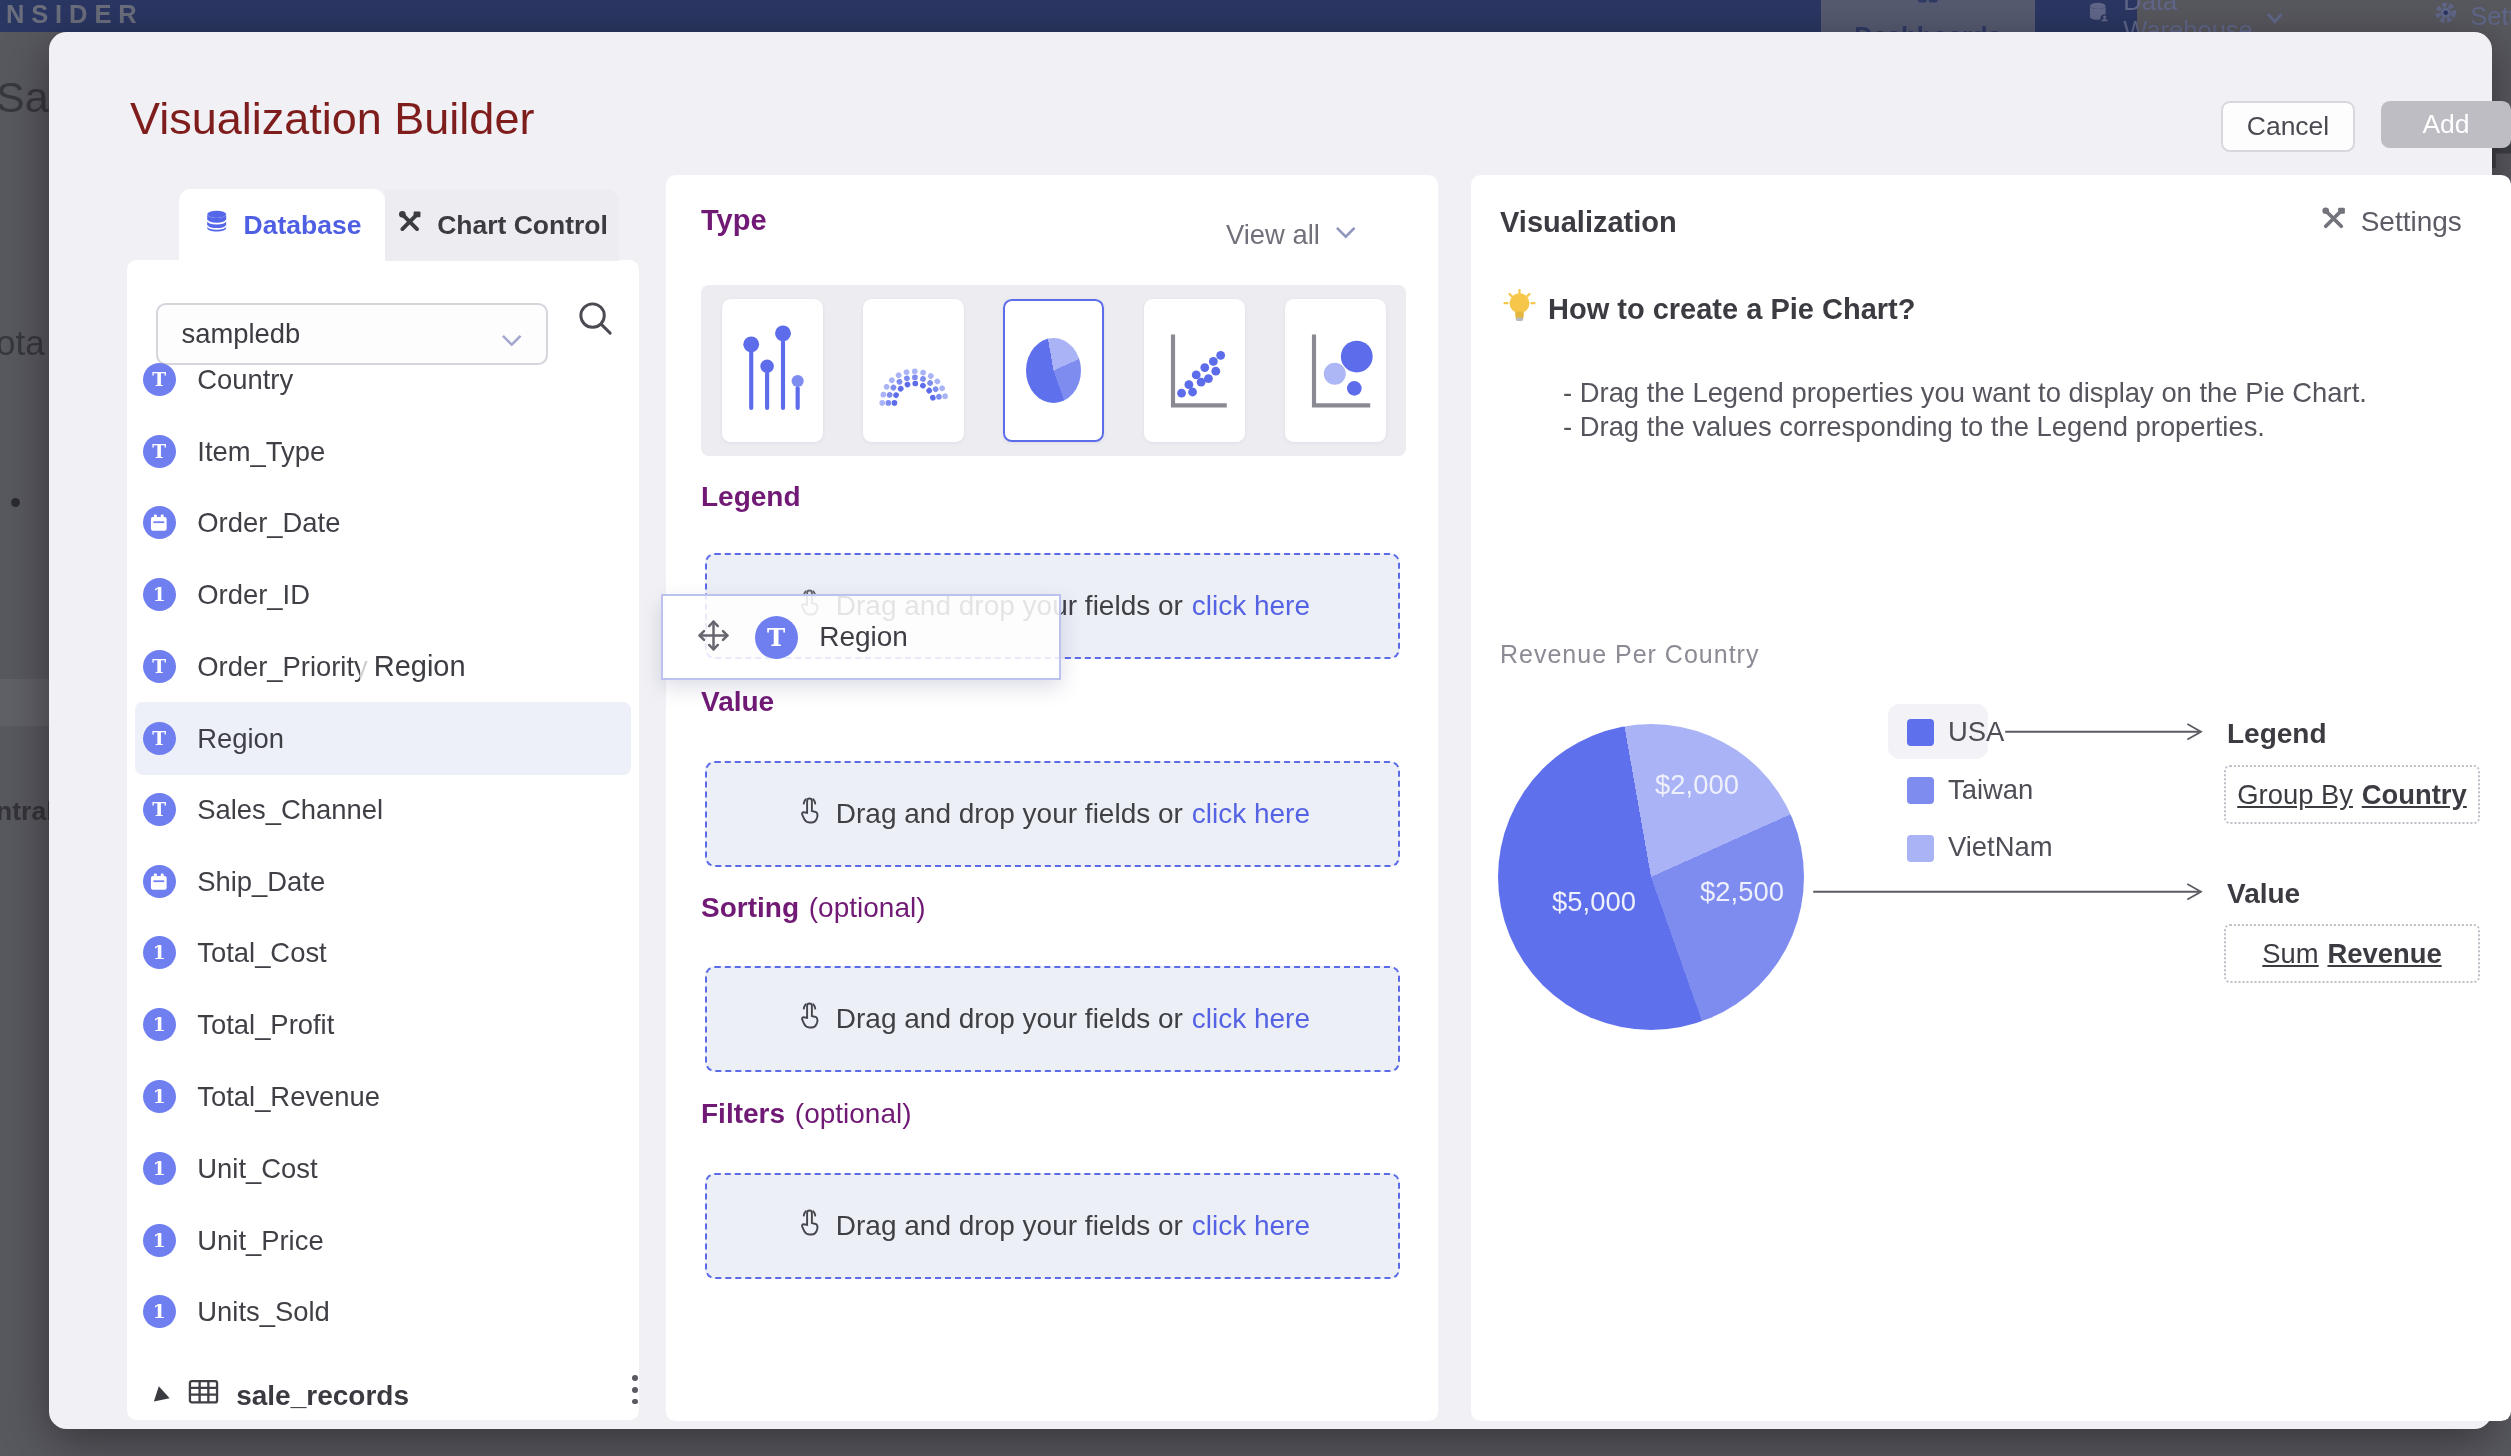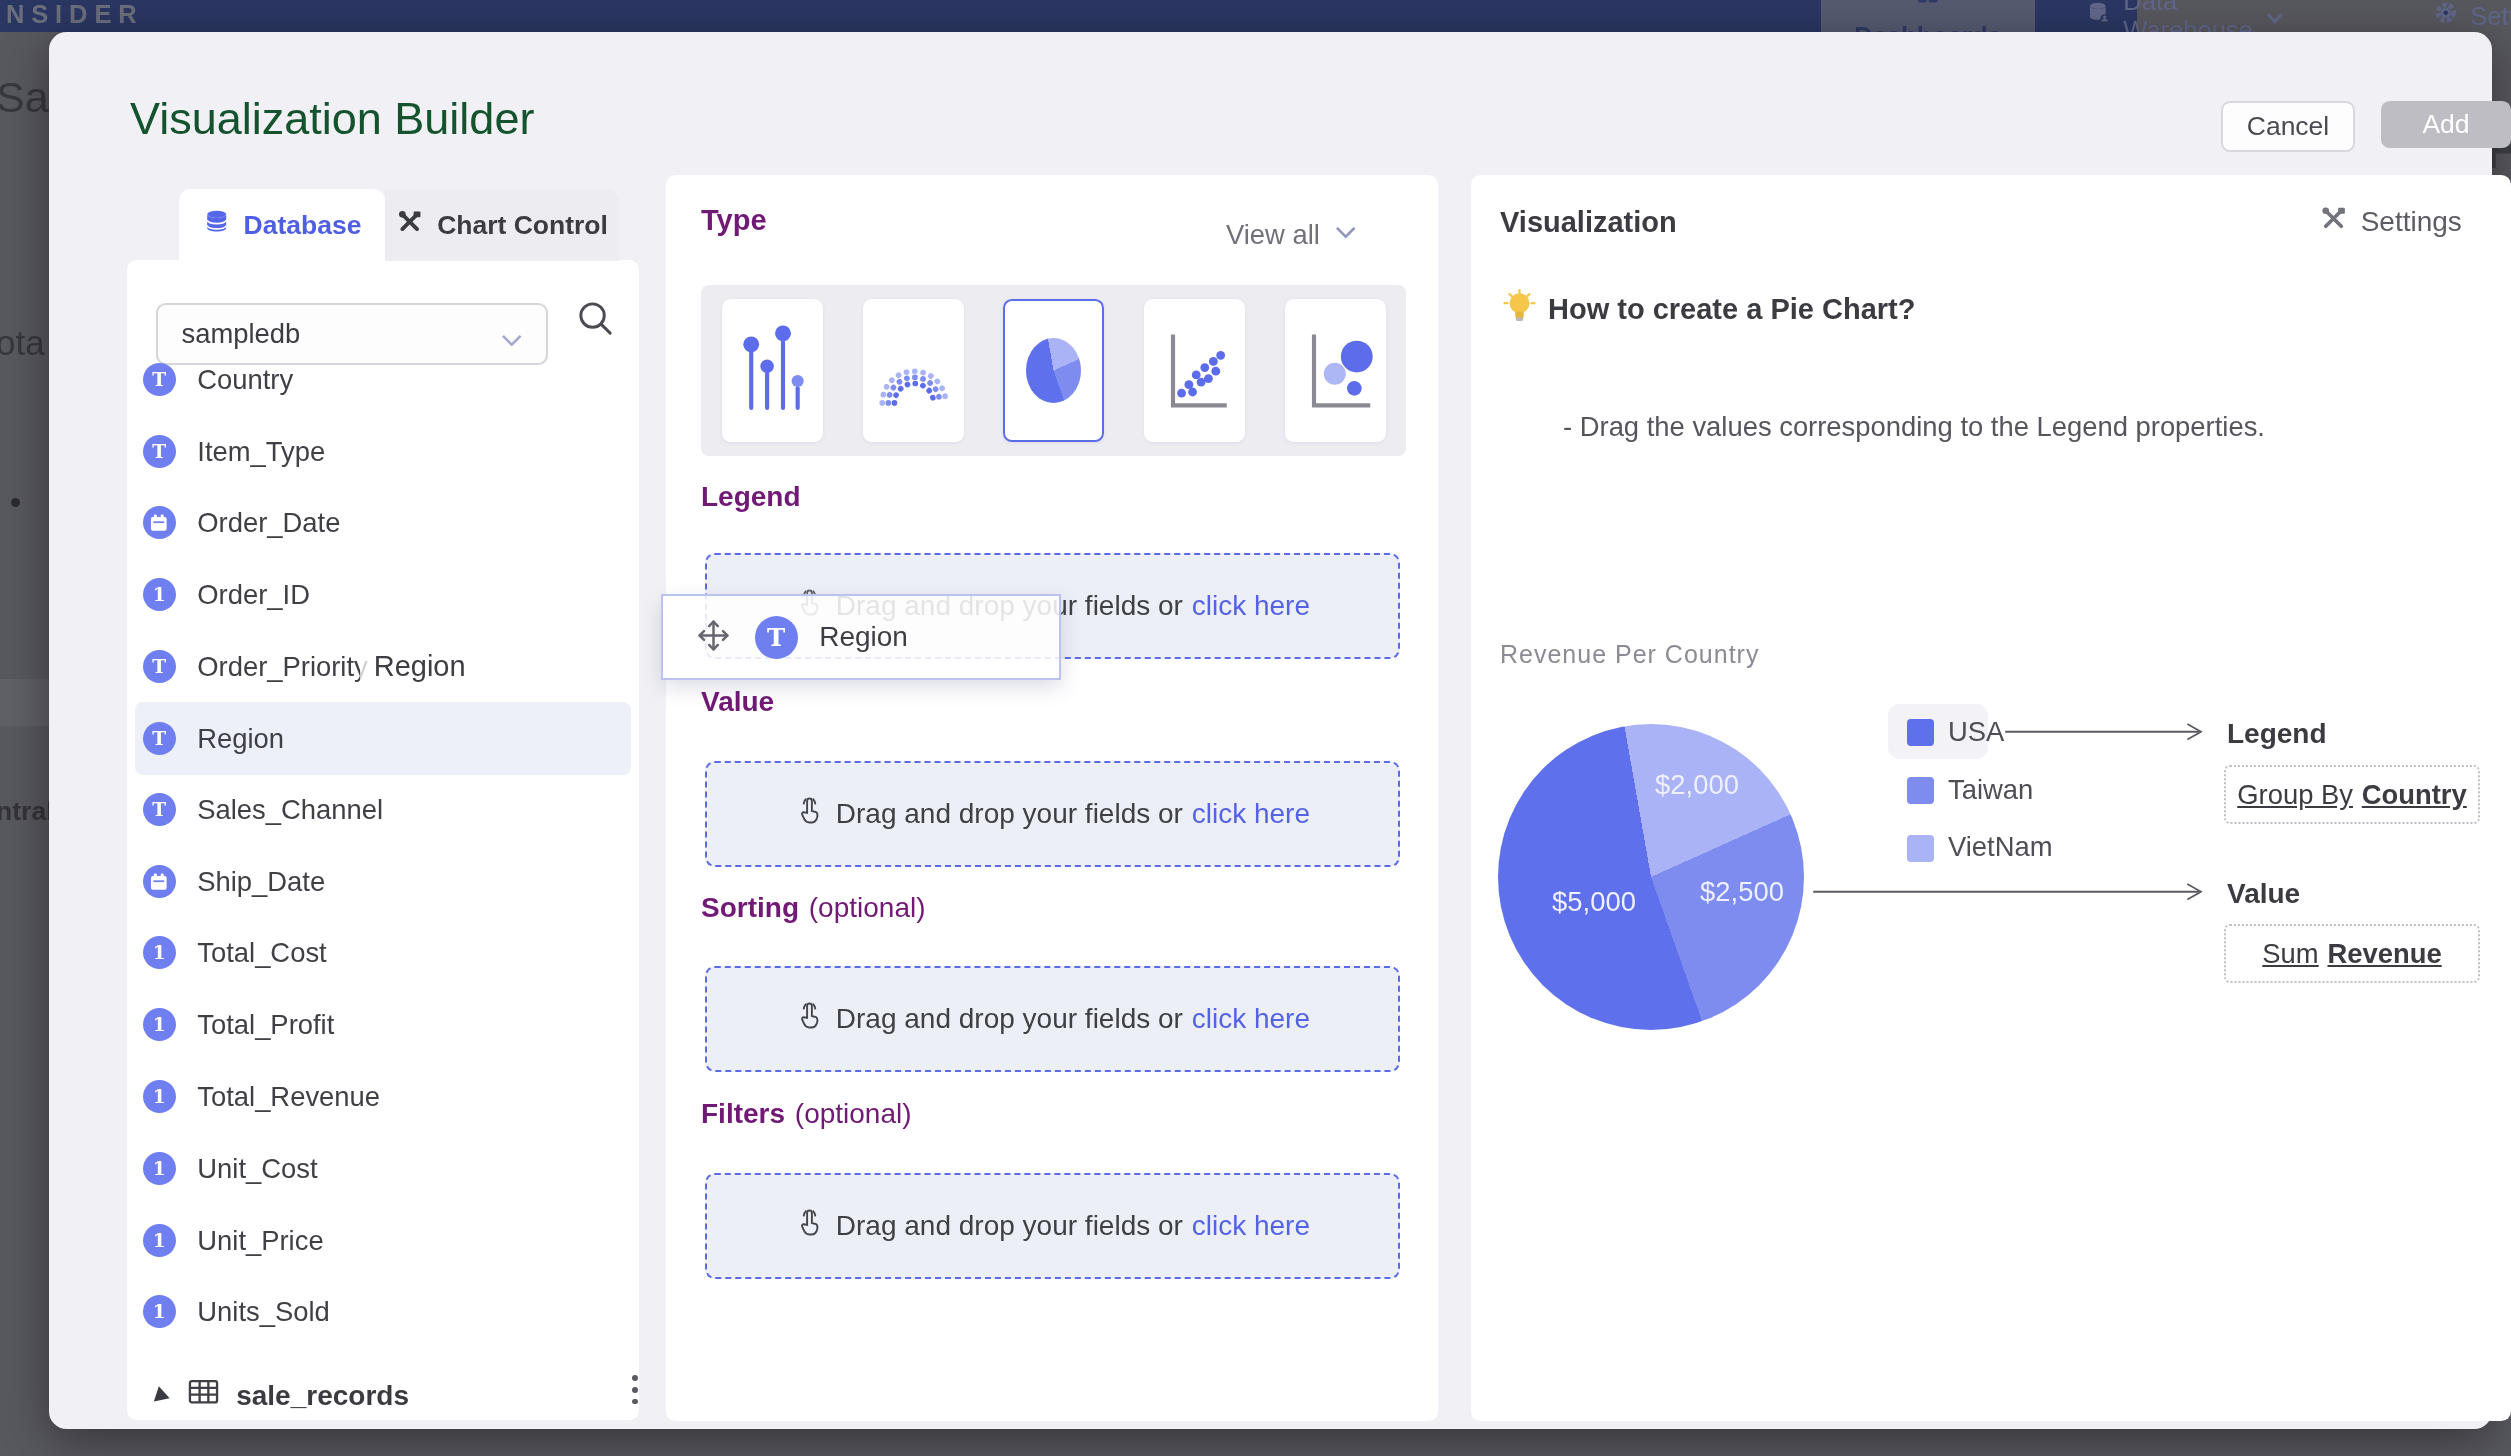--- a/index.html
+++ b/index.html
@@ -13,21 +13,21 @@
   #nav-dashboards{left:1821px;width:214px;background:#565b71;color:#2f3a66;font-weight:700;justify-content:center;flex-direction:column;}
   #nav-warehouse{left:2086px;color:#61678a;}
   #nav-settings{left:2433px;color:#61678a;}
   .frag{position:absolute;color:#37373e;white-space:nowrap;}
   #right-strip{position:absolute;left:2470px;top:32px;width:41px;height:1397px;overflow:hidden;z-index:0;}
   .rfrag{position:absolute;right:3.9px;font-size:26.5px;color:#3a3a41;white-space:nowrap;}
   .rdiv{position:absolute;left:0;width:41px;height:2px;background:#67676e;}
   #sel-row{position:absolute;left:0;top:676px;width:41px;height:71px;background:#2c3966;}
   
   #modal{position:absolute;left:49px;top:32px;width:2443px;height:1397px;background:#f1f1f5;border-radius:17.6px;box-shadow:0 11.8px 47px rgba(0,0,0,.4);z-index:5;}
-  #modal-title{position:absolute;left:81px;top:61px;font-size:45px;font-weight:500;color:#14532d;}
+  #modal-title{position:absolute;left:81px;top:61px;font-size:45px;font-weight:500;color:#7f1d1d;}
   .btn{position:absolute;top:69px;width:130px;height:47px;border-radius:8.8px;display:flex;align-items:center;justify-content:center;font-size:26.5px;font-weight:500;}
   #btn-cancel{left:2172px;background:#fdfdfe;border:2px solid #d7d7dd;color:#4a4a52;}
   #btn-add{left:2332px;background:#bdbdc3;color:#ffffff;}
   .card{position:absolute;background:#ffffff;border-radius:9.8px;}
   
   #left-card{left:78px;top:228px;width:512px;height:1160px;overflow:hidden;}
   .tab{position:absolute;top:157px;height:72px;display:flex;align-items:center;justify-content:center;gap:13.7px;font-size:26.5px;font-weight:700;z-index:6;}
   #tab-database{left:130px;width:206px;background:#ffffff;border-radius:11.8px 11.8px 0 0;color:#4f5fe3;}
   #tab-chartcontrol{left:336px;width:234px;background:#ececf1;border-radius:0 11.8px 0 0;color:#3b3b42;}
   #db-select{position:absolute;left:29px;top:27.4px;width:392px;height:62px;border:2px solid #d5d5dc;border-radius:9.8px;background:#fdfdfe;display:flex;align-items:center;font-size:27.4px;color:#3c3c43;padding-left:23.5px;box-sizing:border-box;margin-top:16px;}
@@ -435,20 +435,21 @@
             <g stroke="#f5c64a" stroke-width="1.6" stroke-linecap="round">
               <path d="M12 .8 v2"></path>
               <path d="M3.5 10 h-2"></path>
               <path d="M22.5 10 h-2"></path>
               <path d="M5 3.5 l1.5 1.5"></path>
               <path d="M19 3.5 l-1.5 1.5"></path>
             </g>
           </svg>
       </span>
       <div id="help-title">How to create a Pie Chart?</div>
+      <div class="help-line" style="top:202px;">- Drag the Legend properties you want to display on the Pie Chart.</div>
       <div class="help-line" style="top:236px;">- Drag the values corresponding to the Legend properties.</div>
 
       <div id="chart-title">Revenue Per Country</div>
 
       <div id="pie" style="background: conic-gradient(from -10deg, rgb(170, 179, 246) 0deg, rgb(170, 179, 246) 75.8deg, rgb(126, 140, 240) 75.8deg, rgb(126, 140, 240) 170.5deg, rgb(95, 112, 236) 170.5deg, rgb(95, 112, 236) 360deg);"></div>
       <div class="slab" style="left:123px;top:727px;">$5,000</div>
       <div class="slab" style="left:271px;top:717px;">$2,500</div>
       <div class="slab" style="left:226px;top:610px;">$2,000</div>
 
       <div id="usa-pill"></div>

